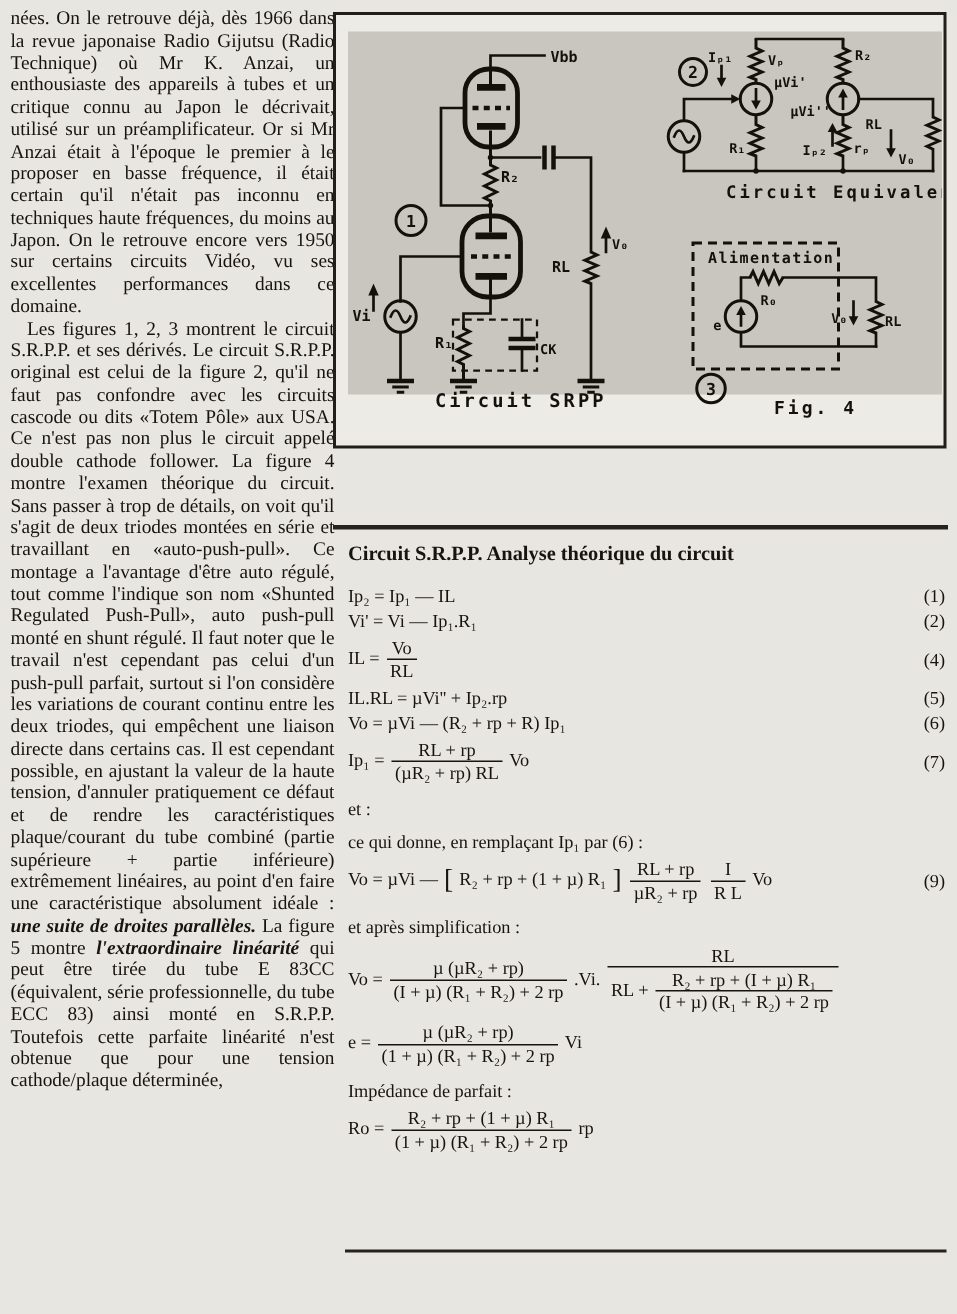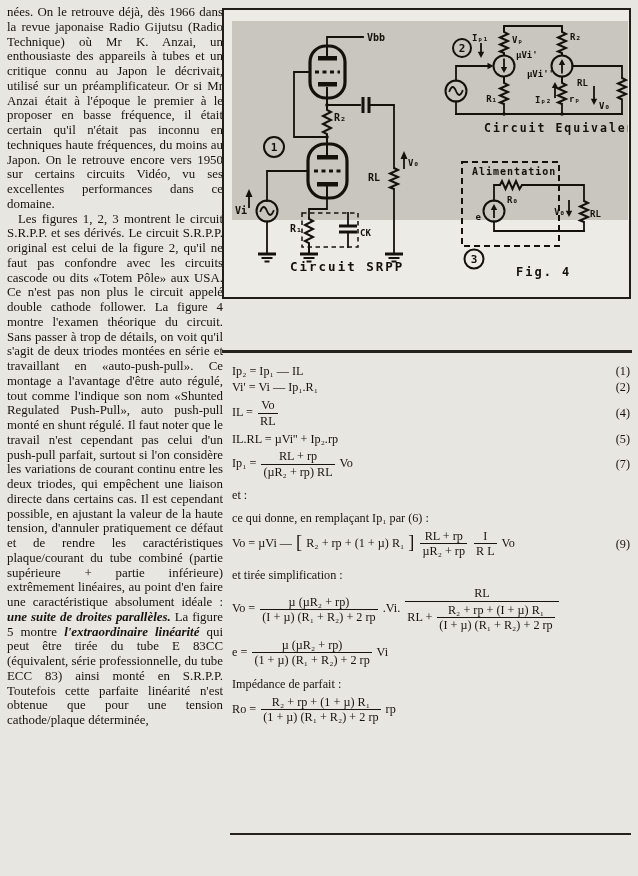--- a/index.html
+++ b/index.html
@@ -17,21 +17,21 @@
   .col-left p{margin:0;}
   .col-left p.ind{text-indent:11px;}
   .it{font-style:italic;font-weight:bold;}
 
   
   .fig-frame{
     position:absolute;left:222px;top:8px;width:409px;height:291px;
     border:2.5px solid #211e19;background:#ecebe6;box-sizing:border-box;
   }
   .fig-panel{
-    position:absolute;left:8px;top:11px;width:396px;height:199px;
+    position:absolute;left:8px;top:11px;width:396px;height:242px;
     background:#c8c6bf;
   }
   .fig-svg{position:absolute;left:0;top:0;width:396px;height:268px;}
 
   
   .w{stroke:#14110d;stroke-width:1.8;fill:none;stroke-linecap:square;}
   .w2{stroke:#14110d;stroke-width:2;fill:none;}
   .w3{stroke:#14110d;stroke-width:3;fill:none;}
   .tube{stroke:#14110d;stroke-width:3.2;fill:none;}
   .bar{fill:#14110d;stroke:none;}
@@ -228,48 +228,53 @@
         <text class="lbl cnum" x="242" y="242" text-anchor="middle">3</text>
         <text class="lbl cap" x="284" y="255" style="font-size:12px">Fig. 4</text>
       </g>
     </svg>
   </div>
 </div>
 
 <div class="rule-top"></div>
 
 <div class="analysis">
+  <h3>Circuit S.R.P.P. Analyse théorique du circuit</h3>
   <div id="analysis-rows">
       <div class="eqrow">
         <span class="eqbody">Ip₂ = Ip₁ — IL</span>
         <span class="eqnum">(1)</span>
       </div>
       <div class="eqrow">
         <span class="eqbody">Vi' = Vi — Ip₁.R₁</span>
         <span class="eqnum">(2)</span>
       </div>
       <div class="eqrow">
         <span class="eqbody">IL = <span class="frac"><span class="fnum">Vo</span><span class="fden">RL</span></span></span>
         <span class="eqnum">(4)</span>
       </div>
       <div class="eqrow">
         <span class="eqbody">IL.RL = µVi'' + Ip₂.rp</span>
         <span class="eqnum">(5)</span>
       </div>
       <div class="eqrow">
+        <span class="eqbody">Vo = µVi — (R₂ + rp + R) Ip₁</span>
+        <span class="eqnum">(6)</span>
+      </div>
+      <div class="eqrow">
         <span class="eqbody">Ip₁ = <span class="frac"><span class="fnum">RL + rp</span><span class="fden">(µR₂ + rp) RL</span></span> Vo</span>
         <span class="eqnum">(7)</span>
       </div>
       <div class="lead">et :</div>
       <div class="lead">ce qui donne, en remplaçant Ip₁ par (6) :</div>
       <div class="eqrow">
         <span class="eqbody">Vo = µVi — <span class="bigbr">[</span> R₂ + rp + (1 + µ) R₁ <span class="bigbr">]</span> <span class="frac"><span class="fnum">RL + rp</span><span class="fden">µR₂ + rp</span></span> <span class="frac"><span class="fnum">I</span><span class="fden">R L</span></span> Vo</span>
         <span class="eqnum">(9)</span>
       </div>
-      <div class="lead">et tirée simplification :</div>
+      <div class="lead">et après simplification :</div>
       <div class="eqrow">
         <span class="eqbody">Vo = <span class="frac"><span class="fnum">µ (µR₂ + rp)</span><span class="fden">(I + µ) (R₁ + R₂) + 2 rp</span></span>  .Vi. <span class="frac"><span class="fnum">RL</span><span class="fden">RL + <span class="frac"><span class="fnum">R₂ + rp + (I + µ) R₁</span><span class="fden">(I + µ) (R₁ + R₂) + 2 rp</span></span></span></span></span>
       </div>
       <div class="eqrow">
         <span class="eqbody">e = <span class="frac"><span class="fnum">µ (µR₂ + rp)</span><span class="fden">(1 + µ) (R₁ + R₂) + 2 rp</span></span> Vi</span>
       </div>
       <div class="lead">Impédance de parfait :</div>
       <div class="eqrow">
         <span class="eqbody">Ro = <span class="frac"><span class="fnum">R₂ + rp + (1 + µ) R₁</span><span class="fden">(1 + µ) (R₁ + R₂) + 2 rp</span></span> rp</span>
       </div>

